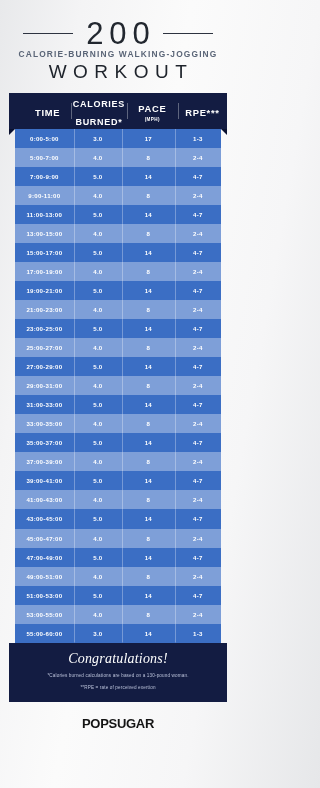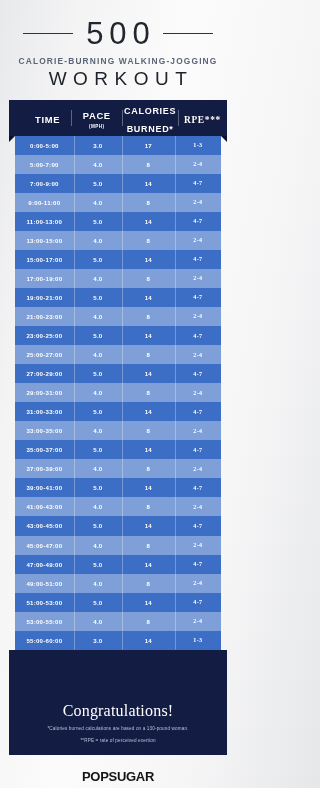--- a/index.html
+++ b/index.html
@@ -42,21 +42,20 @@
   .big-number {
     font-size: 31px;
     letter-spacing: 6px;
     color: #22272f;
     font-weight: 300;
     line-height: 1;
     text-indent: 6px;
     font-family: "Liberation Sans", sans-serif;
   }
   .subtitle {
-    margin-top: 7px;
     font-size: 8.4px;
     letter-spacing: 1.15px;
     font-weight: bold;
     color: #5a6577;
     white-space: nowrap;
   }
   .workout-word {
     margin-top: 3px;
     font-size: 19px;
     letter-spacing: 6.5px;
@@ -131,21 +130,21 @@
   .h-sub {
     display: block;
     font-size: 4.6px;
     letter-spacing: 0.4px;
     margin-top: 1px;
   }
 
   .c1 { width: 28.5%; padding-left: 16px; }
   .c2 { width: 23.5%; }
   .c3 { width: 25.5%; }
-  .c4 { width: 22.5%; font-family: Liberation Serif, serif; }
+  .c4 { width: 22.5%; }
 
   .body-table {
     margin: 0 15px;
     position: relative;
     z-index: 2;
   }
   .row {
     display: flex;
     height: 19.05px;
     align-items: center;
@@ -180,24 +179,24 @@
     margin: 0 9px;
     background: #131c42;
     padding: 8px 8px 10px 8px;
     text-align: center;
     box-sizing: border-box;
     position: relative;
     z-index: 3;
   }
   .congrats {
     font-family: "Liberation Serif", serif;
+    font-style: italic;
     color: #ffffff;
-    font-size: 16px;
+    font-size: 14px;
     letter-spacing: 0.2px;
-    margin-top: 44px;
   }
   .burned {
     margin-top: 3px;
     color: #ffffff;
     font-size: 9.1px;
     font-weight: bold;
     letter-spacing: 0.25px;
   }
   .note {
     margin-top: 5px;
@@ -218,41 +217,41 @@
   }
 </style>
 </head>
 <body>
 
 <div class="poster">
 
   <div class="title-block">
     <div class="rule-row">
       <div class="rule"></div>
-      <div class="big-number">500</div>
+      <div class="big-number">200</div>
       <div class="rule"></div>
     </div>
     <div class="subtitle">CALORIE-BURNING WALKING-JOGGING</div>
     <div class="workout-word">WORKOUT</div>
   </div>
 
   <div class="table-wrap">
 
     <div class="ribbon">
       <div class="hrow">
         <div class="hcell c1">
           <span class="h-main">TIME</span>
         </div>
+        <div class="hcell c3">
+          <span class="h-small">CALORIES</span><br>
+          <span class="h-small">BURNED*</span>
+        </div>
         <div class="hcell c2">
           <span class="h-main">PACE</span>
           <span class="h-sub">(MPH)</span>
-        </div>
-        <div class="hcell c3">
-          <span class="h-small">CALORIES</span><br>
-          <span class="h-small">BURNED*</span>
         </div>
         <div class="hcell c4">
           <span class="h-main">RPE***</span>
         </div>
       </div>
     </div>
 
     <div class="body-table" id="table-body">
         <div class="row odd">
           <div class="cell c1">0:00-5:00</div>

